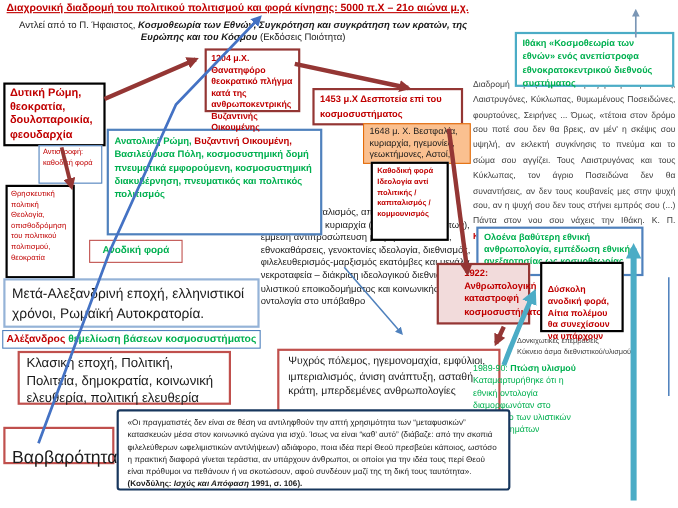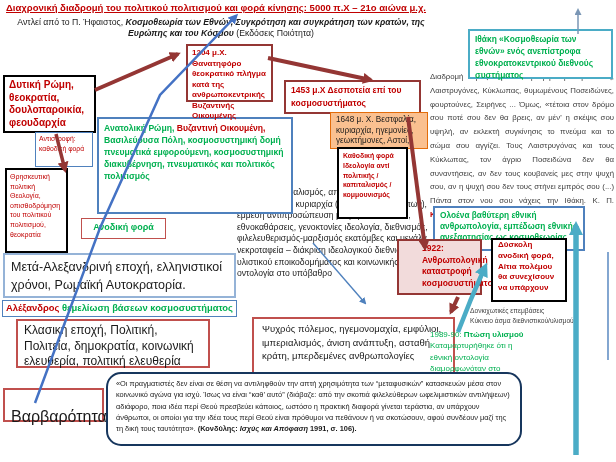--- a/index.html
+++ b/index.html
@@ -27,21 +27,21 @@
   .b-upward{left:81px;top:218px;width:85px;height:21px;border:1.5px solid #C0504D;
           text-align:center;font-size:9px;font-weight:bold;color:#00B050;line-height:17px;}
   .b-postalex{left:3px;top:253px;width:233px;height:45px;border:2px solid #95B3D7;
           padding:3px 6px;font-size:12.5px;line-height:18px;}
   .b-alex{left:2px;top:300px;width:235px;height:17px;border:1.5px solid #4F81BD;
           padding:1px 3px;font-size:9.4px;font-weight:bold;line-height:12px;white-space:nowrap;}
   .b-classic{left:16px;top:319px;width:194px;height:49px;border:2px solid #C0504D;
           padding:2px 6px;font-size:12px;line-height:15.5px;}
   .b-barb{left:3px;top:388px;width:101px;height:33px;border:2.5px solid #C0504D;
           padding:15px 6px;font-size:16px;line-height:24px;}
-  .b-quote{left:106px;top:372px;width:416px;height:74px;border:2px solid #17365D;border-radius:15px;
+  .b-quote{left:106px;top:372px;width:358px;height:74px;border:2px solid #17365D;border-radius:3px;
           padding:4px 8px;font-size:7.4px;line-height:11.3px;z-index:11;}
 
   
   .b-1204{left:186px;top:44px;width:87px;height:58px;border:2.5px solid #943634;
           padding:2px 4px;font-size:8px;font-weight:bold;color:#C00000;line-height:10.5px;}
   .b-1453{left:284px;top:80px;width:137px;height:34px;border:2.5px solid #943634;
           padding:2px 5px;font-size:8.5px;font-weight:bold;color:#C00000;line-height:12.5px;}
   .b-1648{left:330px;top:112px;width:98px;height:37px;border:1.5px solid #E36C0A;background:#FAC090;
           padding:2px 5px;font-size:8.2px;line-height:10.5px;}
   .b-down{left:337px;top:147px;width:71px;height:72px;border:2.5px solid #000;
@@ -53,21 +53,21 @@
           padding:3px 8px;font-size:9.5px;line-height:13.5px;}
 
   
   .b-ithaca{left:468px;top:29px;width:145px;height:50px;border:2.5px solid #4BACC6;
           padding:2px 5px;font-size:8.4px;font-weight:bold;color:#00B050;line-height:12px;z-index:11;}
   .t-journey{left:430px;top:70px;width:184px;height:128px;font-size:7.8px;line-height:13.8px;
           text-align:justify;color:#404040;z-index:6;}
   .b-deep{left:433px;top:206px;width:152px;height:45px;border:2px solid #4F81BD;
           padding:2px 5px;font-size:8.3px;font-weight:bold;color:#00B050;line-height:10.8px;}
   .b-diff{left:491px;top:238px;width:76px;height:64px;border:2.5px solid #000;
-          padding:0 5px;font-size:8px;font-weight:bold;color:#C00000;line-height:10.8px;z-index:12;}
+          padding:18px 5px;font-size:8px;font-weight:bold;color:#C00000;line-height:10.8px;z-index:12;}
   .t-quix{left:470px;top:306px;width:112px;height:24px;font-size:6.7px;color:#404040;line-height:9.8px;z-index:10;}
   .t-1989{left:430px;top:329px;width:106px;height:66px;font-size:8px;color:#00B050;line-height:11.3px;z-index:10;}
 
   svg.arrows{position:absolute;left:0;top:0;z-index:60;pointer-events:none;}
 </style>
 </head>
 <body>
 
 <div id="canvas">
 

